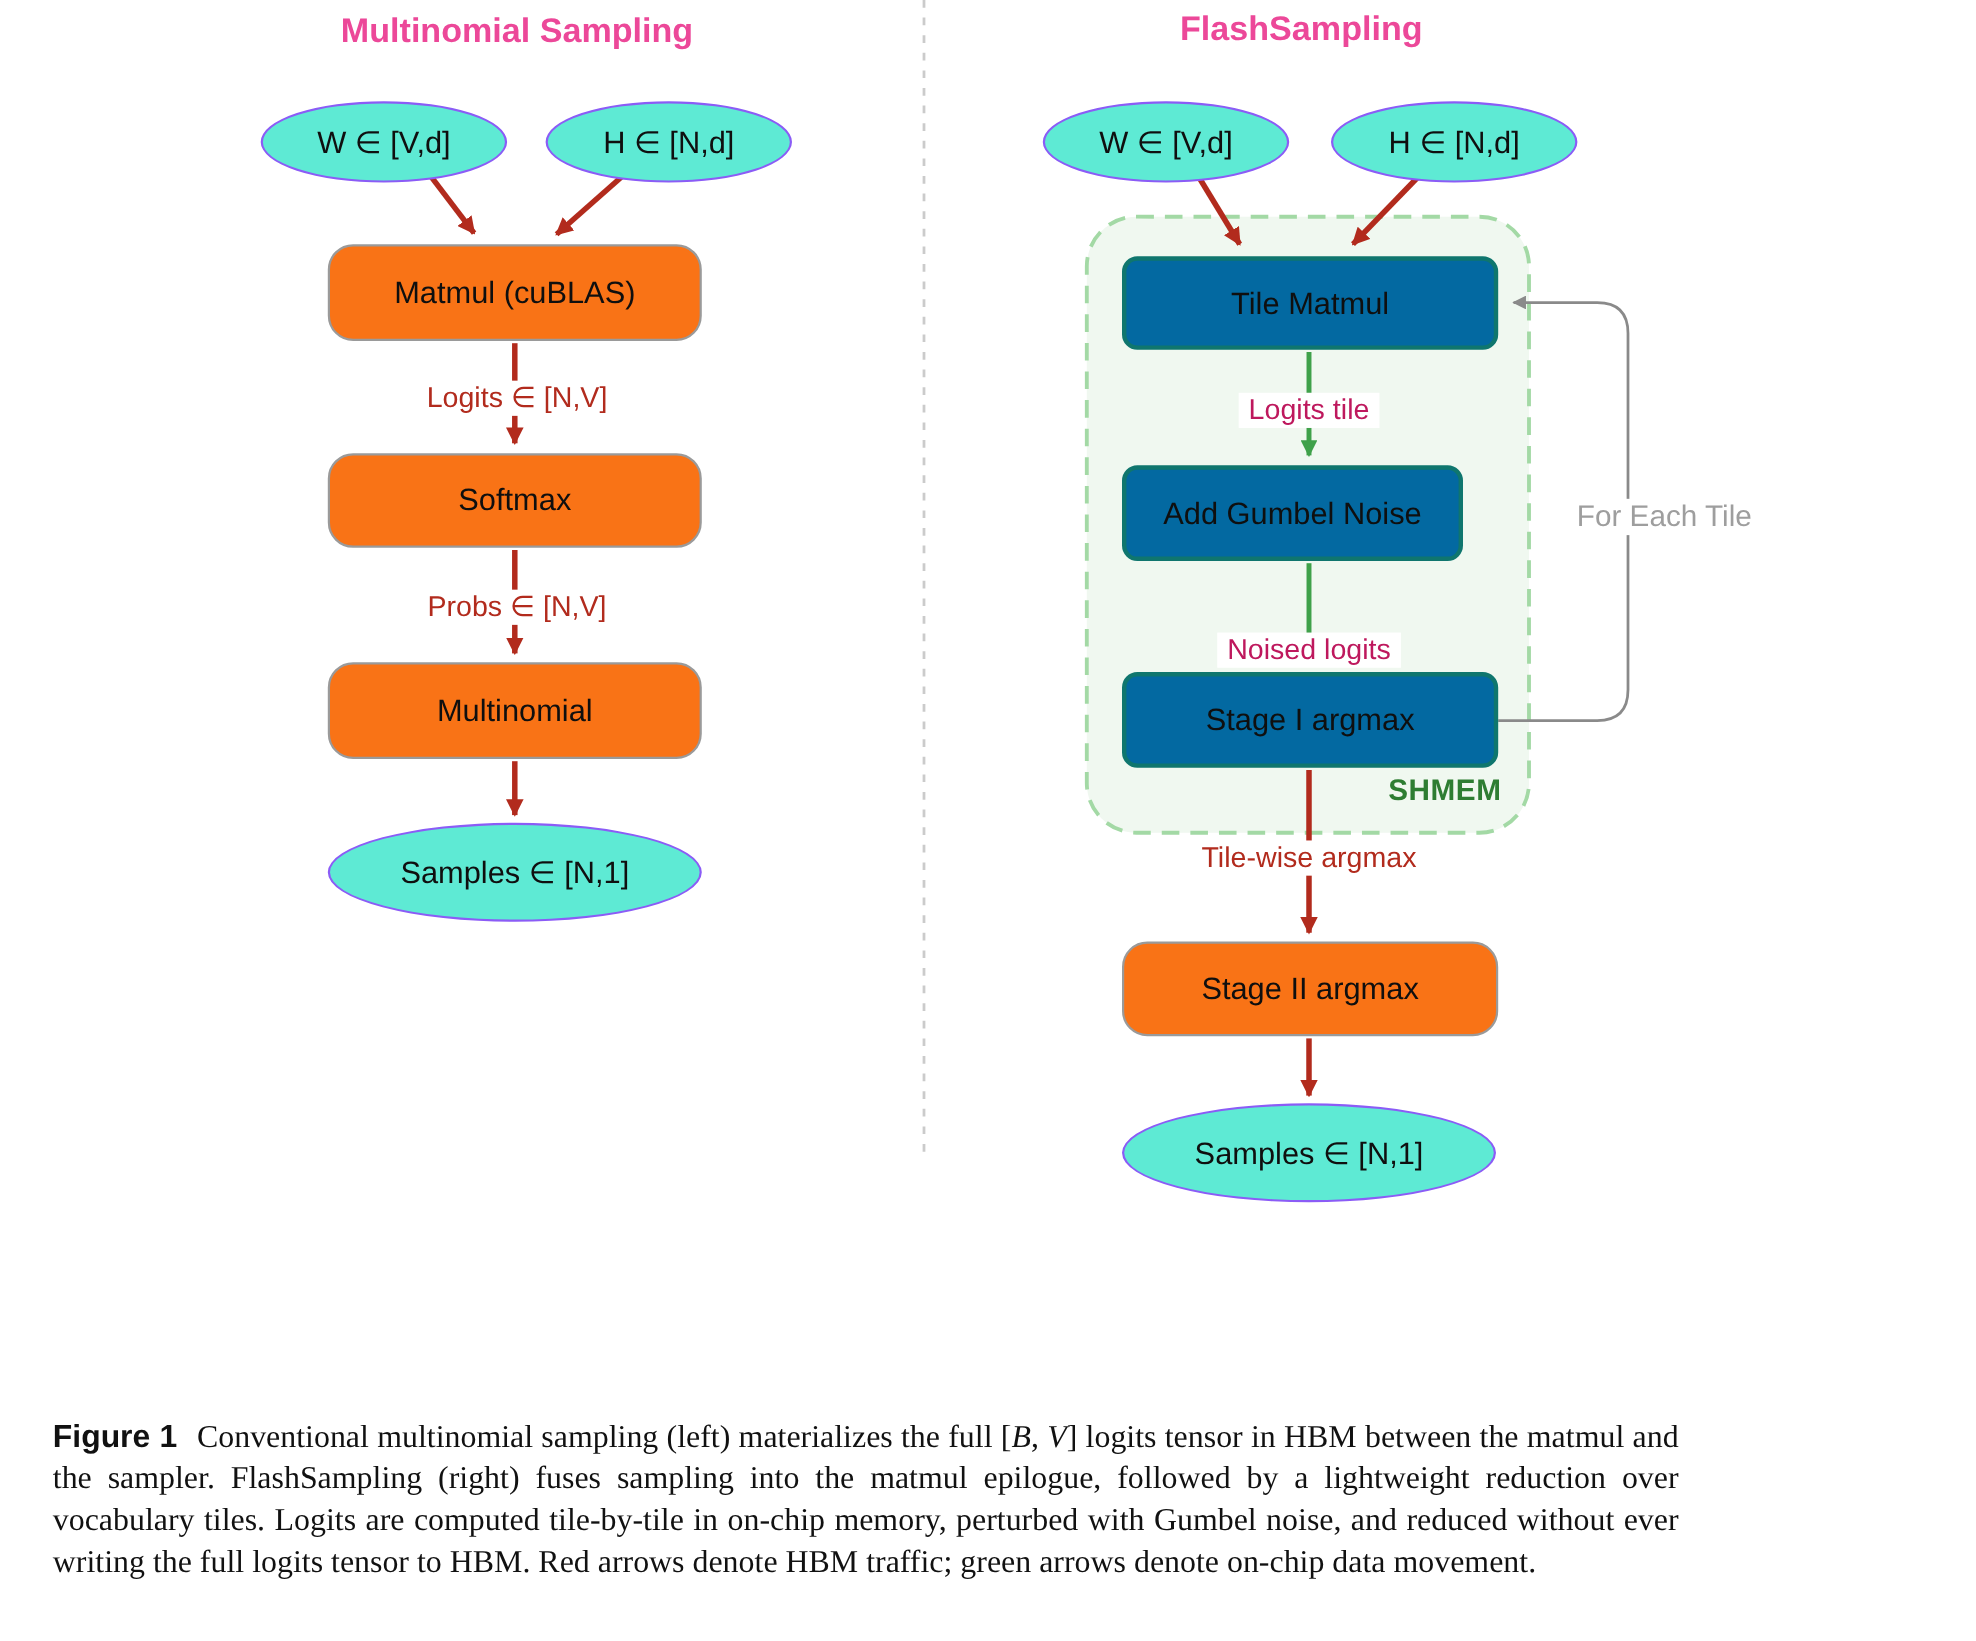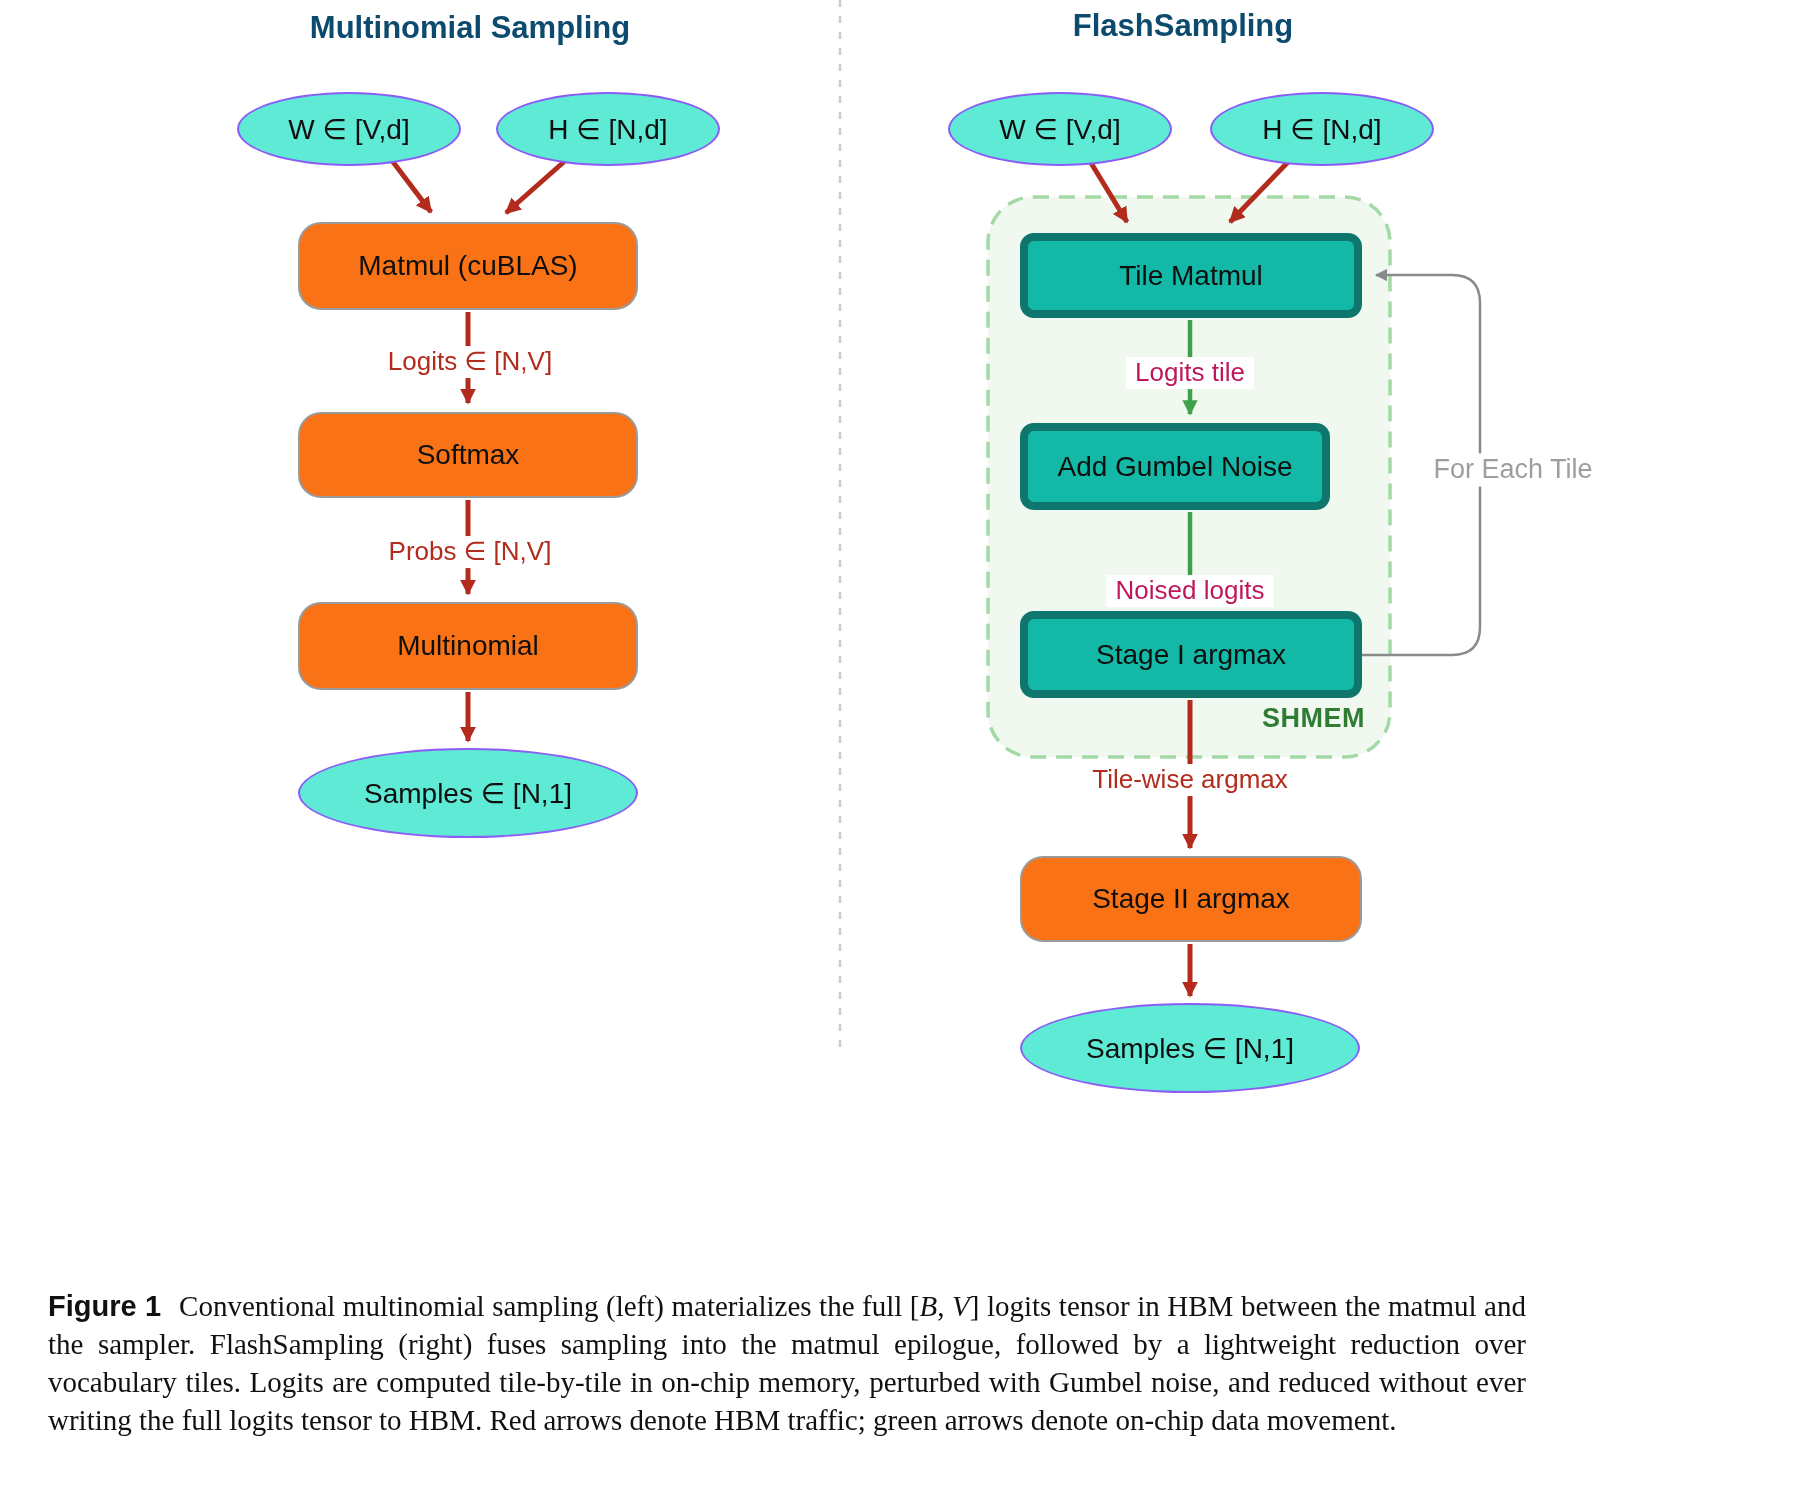--- a/index.html
+++ b/index.html
@@ -6,28 +6,28 @@
   .stage{
     position:relative;
     width:1796px;height:1492px;
     background:#ffffff;
     font-family:"Liberation Sans","DejaVu Sans",sans-serif;
     overflow:hidden;
   }
   .svg-layer{position:absolute;left:0;top:0;}
   .title{
     position:absolute;transform:translateX(-50%);
-    font-weight:bold;font-size:31px;color:#0c4a6e;white-space:nowrap;
+    font-weight:bold;font-size:31px;color:#ec4899;white-space:nowrap;
   }
   .node{
     position:absolute;display:flex;align-items:center;justify-content:center;
     font-size:28px;color:#0f0f0f;box-sizing:border-box;text-align:center;white-space:nowrap;
   }
   .box-gray{background:#f97316;border:2px solid #9a9a9a;border-radius:23px;}
-  .box-green{background:#14b8a6;border:8px solid #0f766e;border-radius:14px;}
+  .box-green{background:#0369a1;border:4px solid #0f766e;border-radius:14px;}
   .ellipse{background:#5eead4;border:2px solid #8b5cf6;border-radius:50%;}
   .edge-label{
     position:absolute;transform:translate(-50%,-50%);
     background:#ffffff;padding:1px 9px;font-size:26px;white-space:nowrap;line-height:1.15;
   }
   .red-text{color:#b22b1d;}
   .green-text{color:#be185d;}
   .gray-text{color:#9e9e9e;}
   .shmem{
     position:absolute;left:1105px;top:703px;width:260px;text-align:right;

